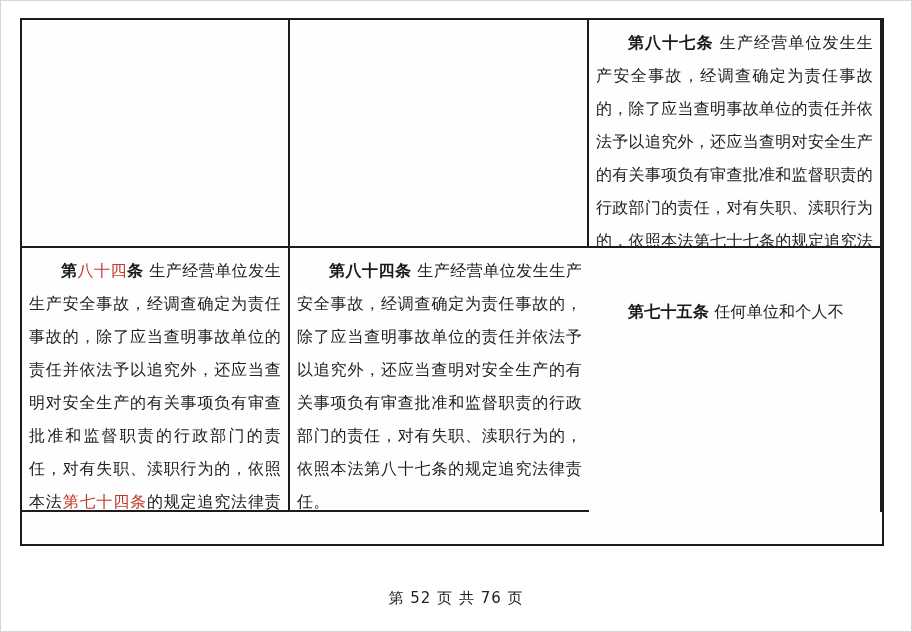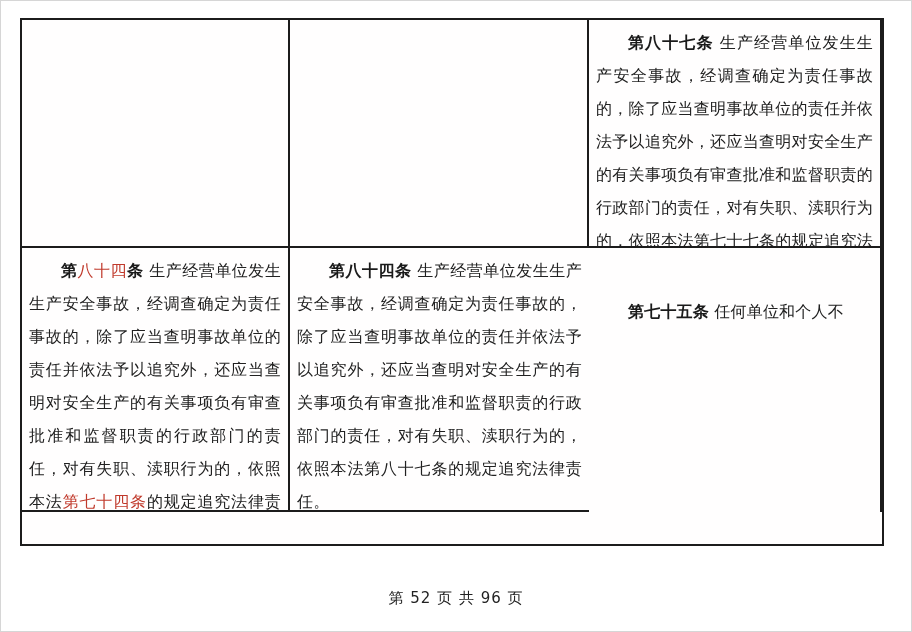--- a/index.html
+++ b/index.html
@@ -89,13 +89,13 @@
     </div>
 
   <div class="cell row2 col0">
       <p class="para"><span class="seg-b">第七十五条</span><span class="seg-n"> 任何单位和个人不</span></p>
     </div>
   <div class="cell row2 col2">
       <p class="para"><span class="seg-b">对有失职</span><span class="seg-n"> 任何单位和个人不得阻</span></p>
     </div>
 </div>
 
-<div class="page-footer">第 52 页 共 96 页</div>
+<div class="page-footer">第 52 页 共 76 页</div>
 
 </body></html>

